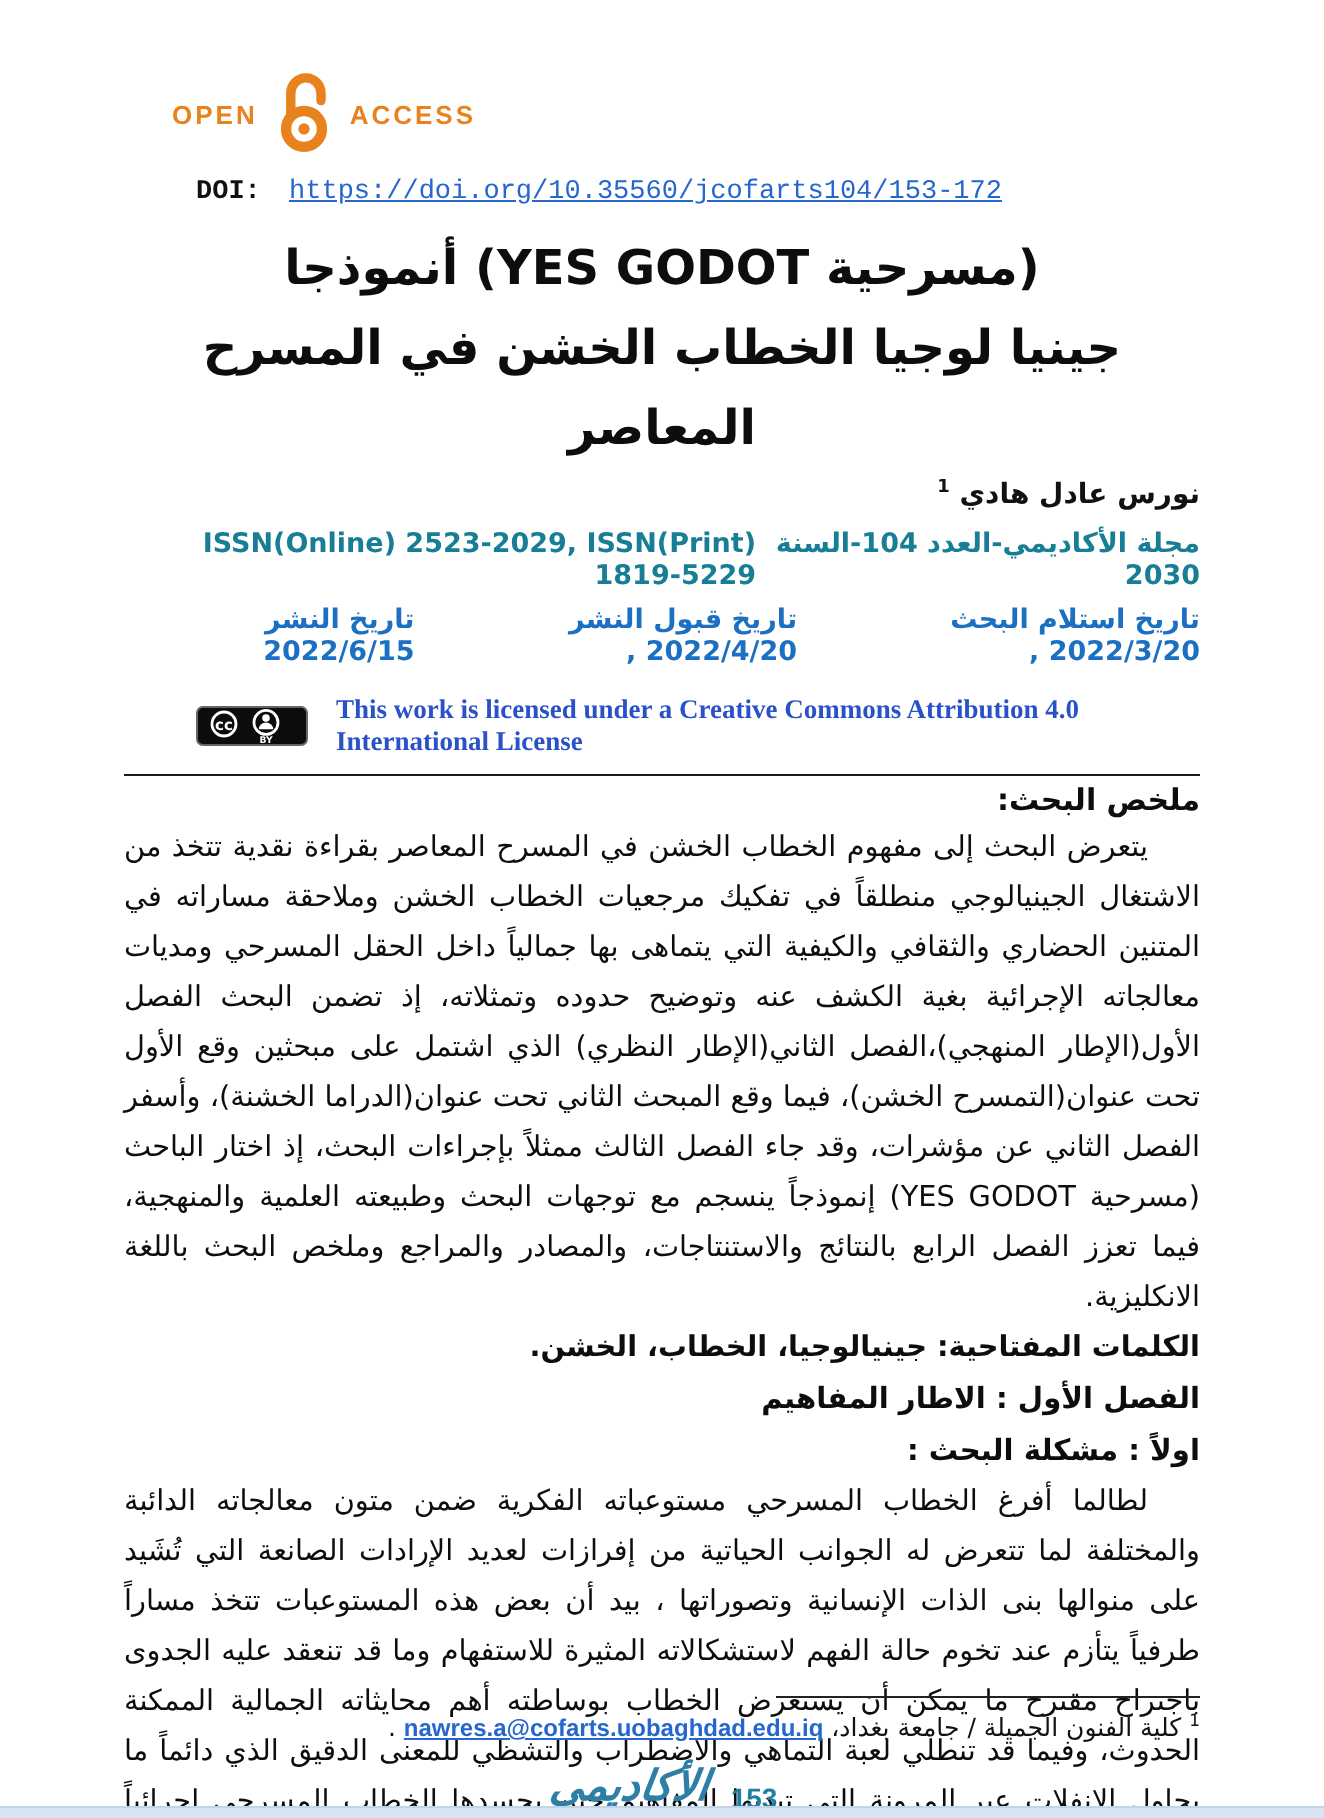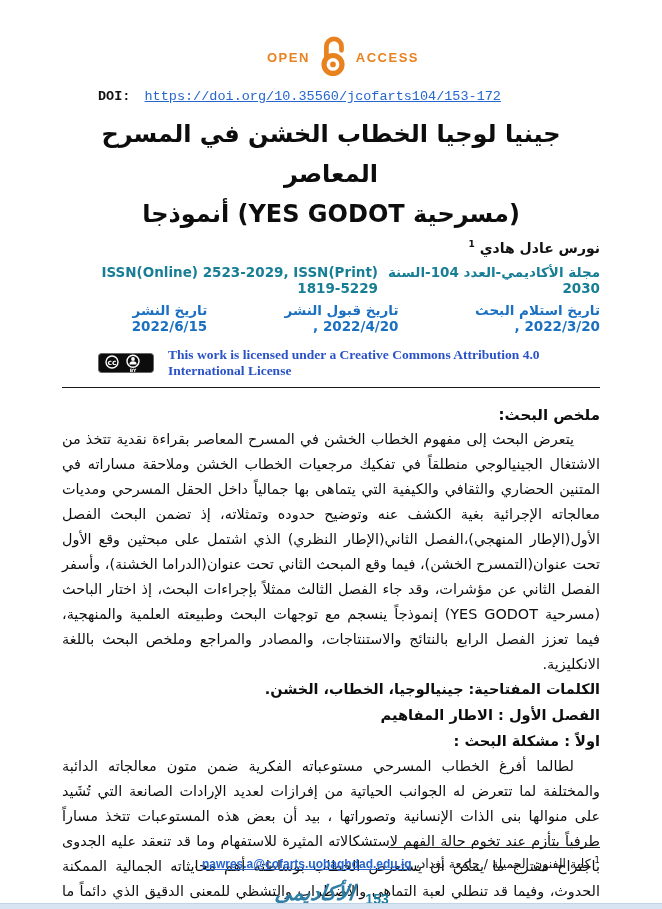--- a/index.html
+++ b/index.html
@@ -4,21 +4,21 @@
 <style>
   * { margin:0; padding:0; box-sizing:border-box; }
   body { background:#ffffff; font-family:"DejaVu Sans", sans-serif; }
   .page{
     position:relative; width:662px; height:909px; margin:0 auto;
     background:#ffffff; overflow:hidden;
   }
   .content{ padding:34px 62px 0 62px; }
 
   
-  .oa-row{ display:flex; align-items:center; gap:4px; margin-left:24px; height:46px;justify-content:center; }
+  .oa-row{ display:flex; align-items:center; gap:4px; margin-left:24px; height:46px; }
   .oa-word{ color:#E8821E; font-weight:bold; font-size:13px; letter-spacing:1.5px;
             font-family:"Liberation Sans", sans-serif; }
   .oa-icon{ display:inline-block; margin:0 2px; }
 
   
   .doi-row{ margin-top:9px; font-size:13.5px; font-family:Liberation Mono, monospace;padding-left:36px; }
   .doi-label{ font-weight:bold; color:#111; margin-right:6px; }
   .doi-link{ color:#2566CF; text-decoration:underline; cursor:pointer; }
 
   
@@ -38,21 +38,21 @@
 
   
   .lic-row{ display:flex; align-items:center; gap:14px; margin-top:13px; }
   .cc-badge{ display:inline-block; line-height:0; cursor:pointer;padding-left:36px; }
   .lic-text{ color:#2A52C8; font-weight:bold; font-size:13.5px;
              font-family:"Liberation Serif", serif; cursor:pointer; }
   .rule{ border:none; border-top:1.6px solid #1a1a1a; margin-top:8px; }
 
   
   .ar{ direction:rtl; text-align:justify; color:#0d0d0d; }
-  .abs-heading{ margin-top:18px; font-weight:bold; font-size:15px; direction:rtl; text-align:right; }
+  .abs-heading{ margin-top:3px; font-weight:bold; font-size:15px; direction:rtl; text-align:right; }
   .abs-body{ margin-top:3px; font-size:14.4px; line-height:25px; text-indent:26px; }
   .kw{ font-weight:bold; font-size:14.4px; line-height:25px; text-align:right; }
   .chap{ font-weight:bold; font-size:14.6px; line-height:26px; text-align:right; }
   .subsec{ font-weight:bold; font-size:14.6px; line-height:26px; text-align:right; }
   .body-par{ font-size:14.4px; line-height:25px; text-indent:26px; }
 
   
   .footnote{ position:absolute; left:62px; right:62px; bottom:38px; direction:rtl; text-align:right; }
   .fn-rule{ width:212px; border:none; border-top:1.5px solid #222; margin-bottom:7px; }
   .fn-text{ font-size:12.5px; color:#111; }
@@ -89,22 +89,22 @@
       </span>
       <span class="oa-word">ACCESS</span>
     </div>
 
     <div class="doi-row">
       <span class="doi-label">DOI:</span>
       <a class="doi-link">https://doi.org/10.35560/jcofarts104/153-172</a>
     </div>
 
     <div class="title">
+      <div>(مسرحية YES GODOT) أنموذجا</div>
       <div>جينيا لوجيا الخطاب الخشن في المسرح المعاصر</div>
-      <div>(مسرحية YES GODOT) أنموذجا</div>
     </div>
 
     <div class="author">
       <span>نورس عادل هادي</span>
       <sup>1</sup>
     </div>
 
     <div class="jrow">
       <span>مجلة الأكاديمي-العدد 104-السنة 2030</span>
       <span>ISSN(Online) 2523-2029, ISSN(Print) 1819-5229</span>

